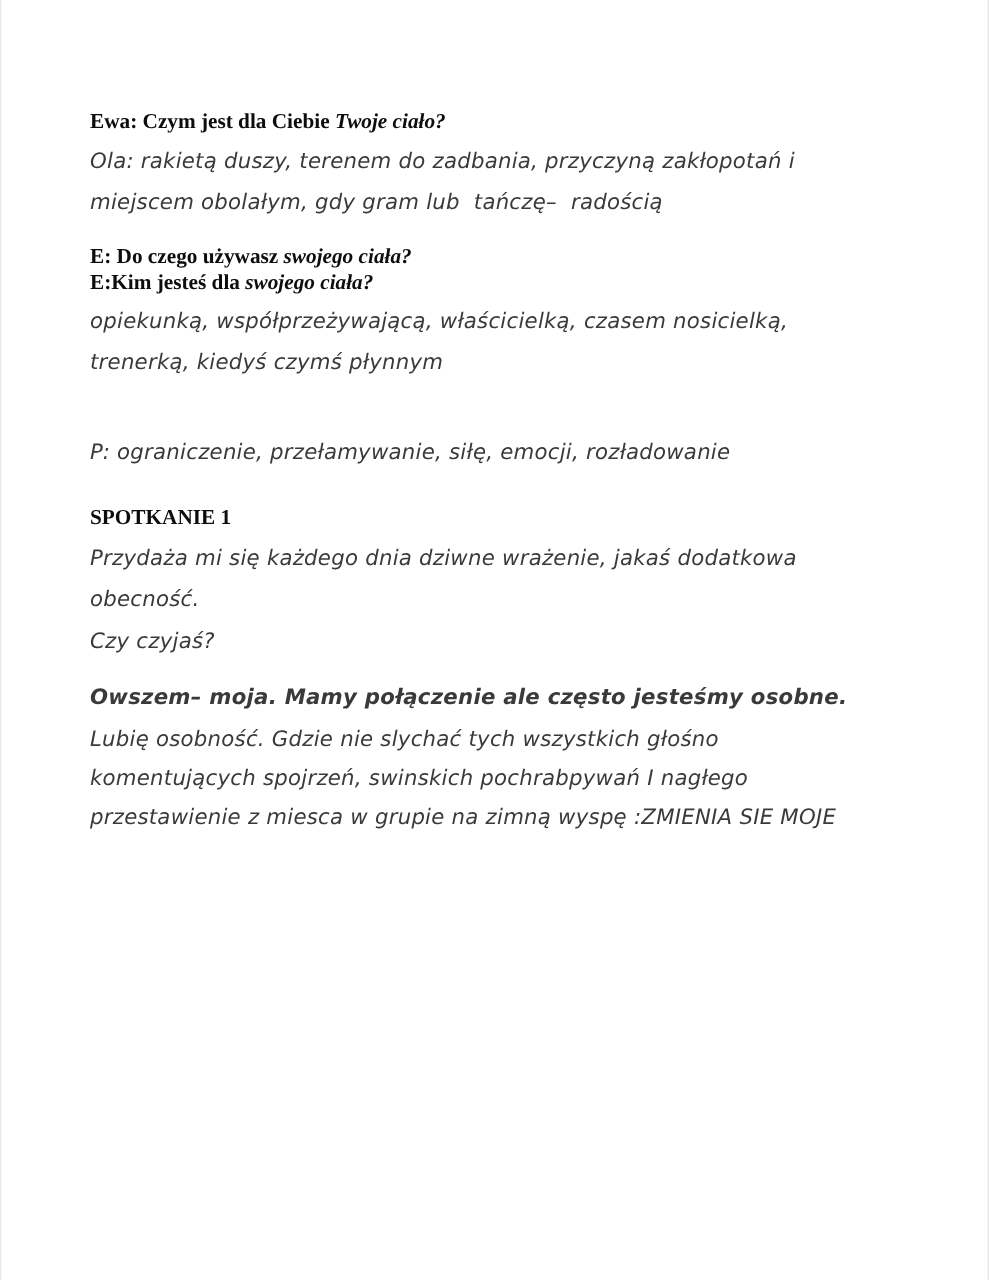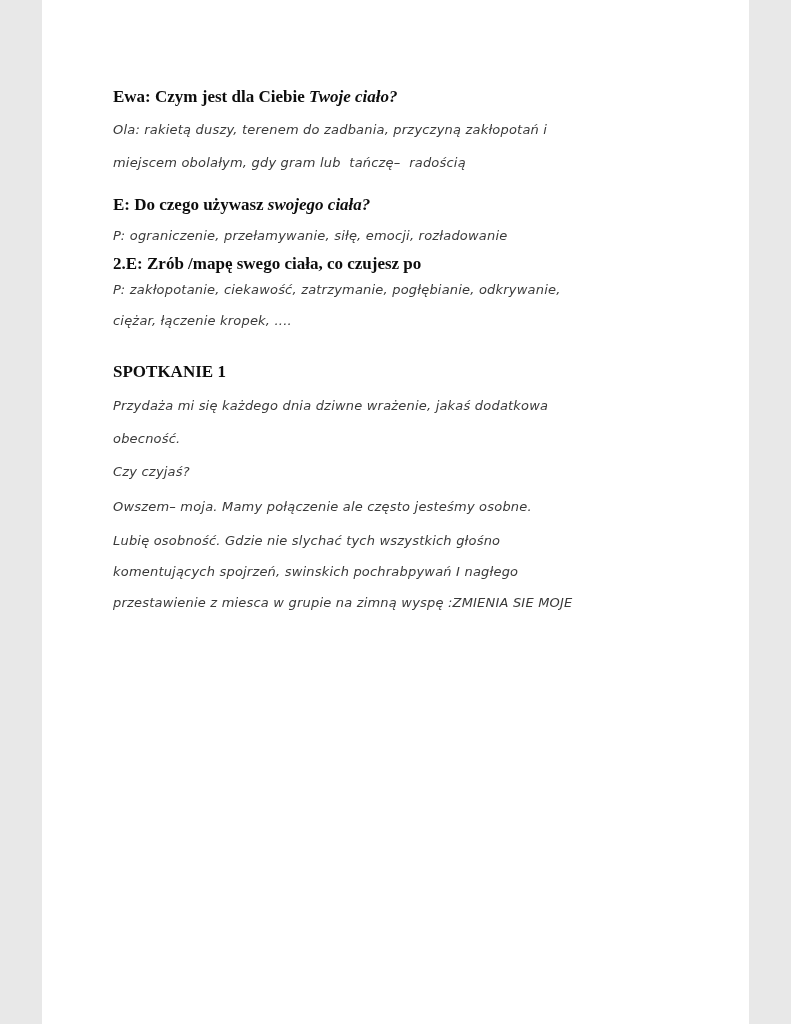--- a/index.html
+++ b/index.html
@@ -2,21 +2,21 @@
 <html lang="pl"><head>
 <meta charset="utf-8">
 <style>
   html, body {
     margin: 0;
     padding: 0;
     background: #e8e8e8;
   }
   .page {
     position: relative;
-    width: 707px;
+    width: 789px;
     height: 1024px;
     margin: 0 auto;
     background: #ffffff;
     overflow: hidden;
     box-sizing: border-box;
   }
   .content {
     box-sizing: border-box;
     padding: 86px 68px 0 71px;
   }
@@ -29,21 +29,21 @@
     color: #0d0d0d;
     margin: 0;
   }
   .question .emph {
     font-style: italic;
   }
   
   .hand {
     font-family: "DejaVu Sans", sans-serif;
     font-style: italic;
-    font-size: 13px;
+    font-size: 17px;
     line-height: 33px;
     letter-spacing: 0.2px;
     color: #3a3a3a;
     margin: 0;
     white-space: pre-wrap;
   }
   .qa-block .hand { margin-top: 6px; }
   .tasks .hand { margin-top: 4px; }
 </style>
 </head>
@@ -56,39 +56,39 @@
       <p class="question"><span>Ewa: Czym jest dla Ciebie </span><span class="emph">Twoje ciało?</span></p>
       <p class="hand">Ola: rakietą duszy, terenem do zadbania, przyczyną zakłopotań i
 miejscem obolałym, gdy gram lub  tańczę–  radością</p>
     </div>
 
     <div class="qa-block" style="margin-bottom:0;">
       <p class="question"><span>E: Do czego używasz </span><span class="emph">swojego ciała?</span></p>
     </div>
 
 
+    <div class="qa-block" style="margin-bottom:39px;">
+      <p class="question"><span>E:Kim jesteś dla </span><span class="emph">swojego ciała?</span></p>
+      <p class="hand" style="margin-top:5px;">opiekunką, współprzeżywającą, właścicielką, czasem nosicielką,
+trenerką, kiedyś czymś płynnym</p>
+    </div>
 
     <div class="tasks">
 
       <div>
         <p class="hand" style="margin-top:5px; line-height:32px;">P: ograniczenie, przełamywanie, siłę, emocji, rozładowanie</p>
       </div>
 
-      <div>
-        <p class="task-prompt" style="margin-top:1px;">2.E: Zrób /mapę swego ciała, co czujesz po</p>
-        <p class="hand" style="margin-top:0; line-height:31px;">P: zakłopotanie, ciekawość, zatrzymanie, pogłębianie, odkrywanie,
-ciężar, łączenie kropek, ....</p>
-      </div>
     </div>
 
     <div class="meeting">
       <p class="section-title" style="margin-top:25px;">SPOTKANIE 1</p>
       <p class="hand" style="margin-top:7px;">Przydaża mi się każdego dnia dziwne wrażenie, jakaś dodatkowa
 obecność.</p>
       <p class="hand" style="margin-top:0;">Czy czyjaś?</p>
-      <p class="hand" style="margin-top:2px;">Owszem– moja. Mamy połączenie ale często jesteśmy osobne.</p>
+      <p class="hand" style="margin-top:12px;font-weight:bold;">Owszem– moja. Mamy połączenie ale często jesteśmy osobne.</p>
       <p class="hand" style="margin-top:2px; line-height:31px;">Lubię osobność. Gdzie nie slychać tych wszystkich głośno
 komentujących spojrzeń, swinskich pochrabpywań I nagłego
 przestawienie z miesca w grupie na zimną wyspę :ZMIENIA SIE MOJE</p>
     </div>
 
   </div>
 </div>
 
 </body></html>

